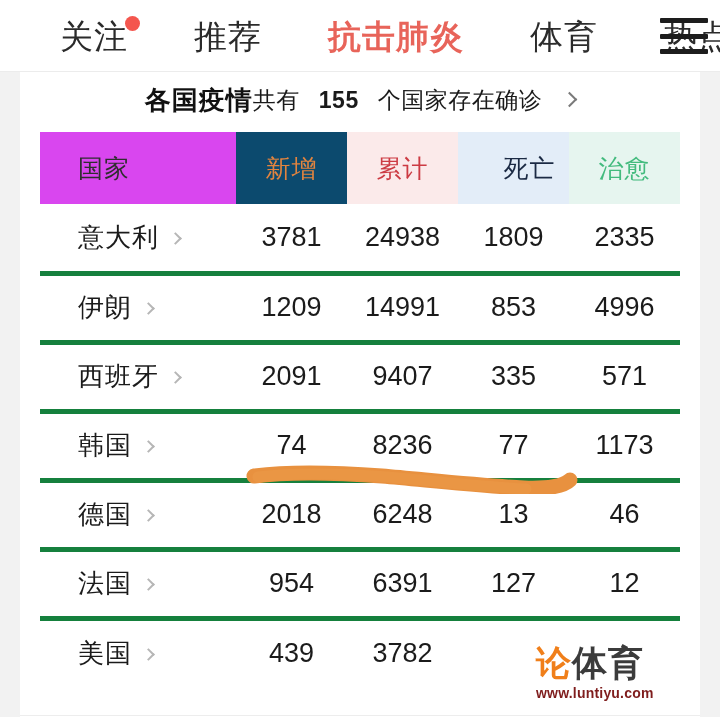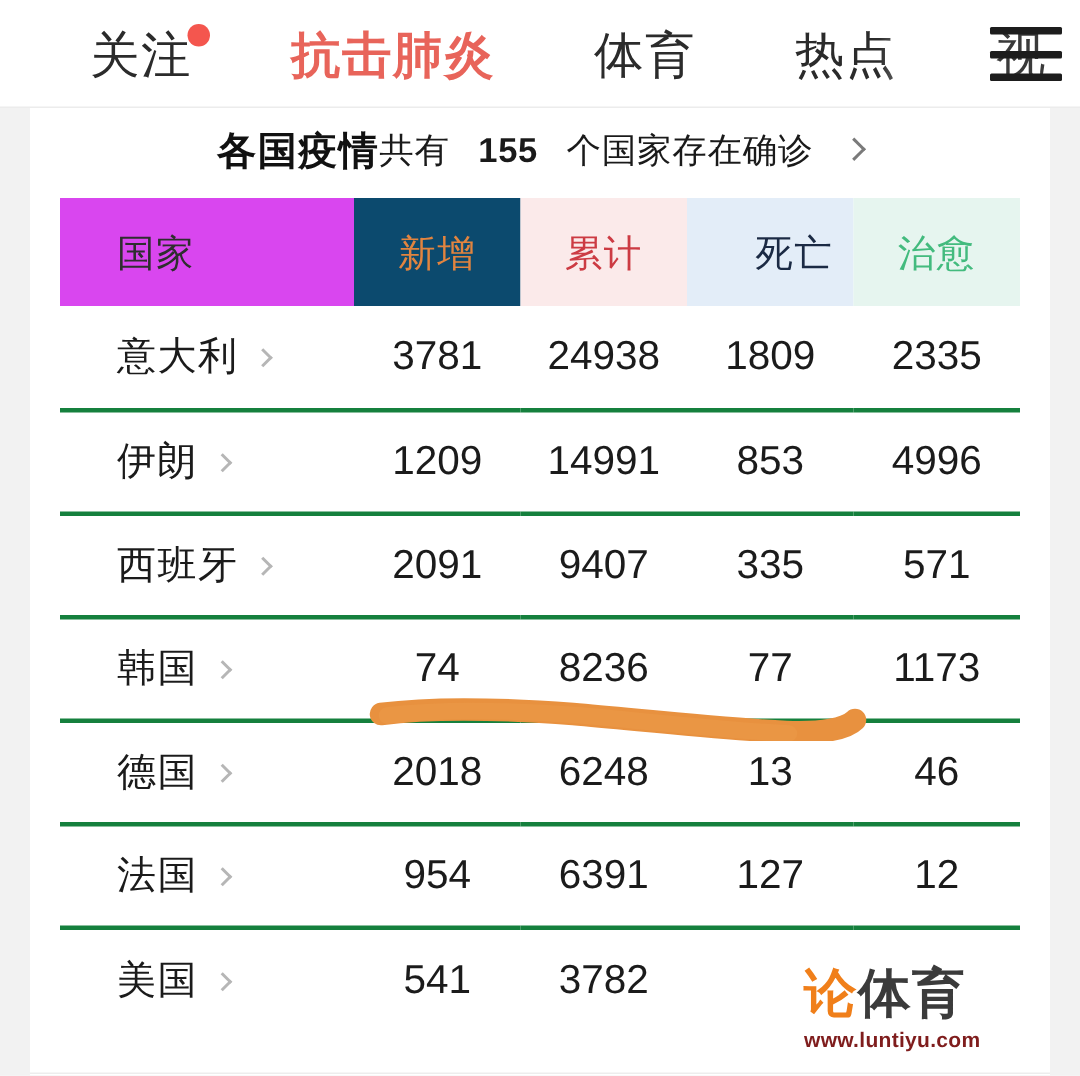--- a/index.html
+++ b/index.html
@@ -103,21 +103,21 @@
   th.h-total{ background:#fbeaea; color:#cc3b43; }
   th.h-death{ background:#e3edf8; color:#1b2a44;padding-left:32px; }
   th.h-cured{ background:#e6f5ef; color:#43bb7e; }
 
   tbody td{
     height:69px;
     font-size:27px;
     color:#1b1b1b;
     text-align:center;
     vertical-align:middle;
-    border-bottom:3px solid #15803d;
+    border-bottom:5px solid #15803d;
   }
   tbody tr:last-child td{ border-bottom:none; }
   td.country{
     text-align:left; padding-left:38px;
     font-size:26px; color:#1b1b1b;
     white-space:nowrap;
   }
   td.country .cname{ letter-spacing:1px; }
   .chev-sm{
     display:inline-block; width:9px; height:9px;
@@ -157,20 +157,23 @@
 </head>
 <body>
 
 <div id="app">
 
   <div class="navbar">
     <div class="nav-scroll">
       <div class="nav-item">
         <span>关注</span>
         <span class="nav-dot"></span>
+      </div>
+      <div class="nav-item">
+        <span>推荐</span>
       </div>
       <div class="nav-item active">
         <span>抗击肺炎</span>
       </div>
       <div class="nav-item">
         <span>体育</span>
       </div>
       <div class="nav-item">
         <span>热点</span>
       </div>
@@ -255,21 +258,21 @@
             </tr>
             <tr>
               <td class="country"><span class="cname">法国</span><span class="chev-sm"></span></td>
               <td>954</td>
               <td>6391</td>
               <td>127</td>
               <td>12</td>
             </tr>
             <tr>
               <td class="country"><span class="cname">美国</span><span class="chev-sm"></span></td>
-              <td>541</td>
+              <td>439</td>
               <td>3782</td>
               <td></td>
               <td></td>
             </tr>
           </tbody>
       </table>
     </div>
 
     <svg class="marker" viewBox="0 0 350 34" preserveAspectRatio="none">
       <path d="M22,16 C60,11 110,13 150,16 C196,20 250,26 292,28 C316,29 332,26 338,20" fill="none" stroke="#e8913f" stroke-width="15" stroke-linecap="round" stroke-linejoin="round"></path>

